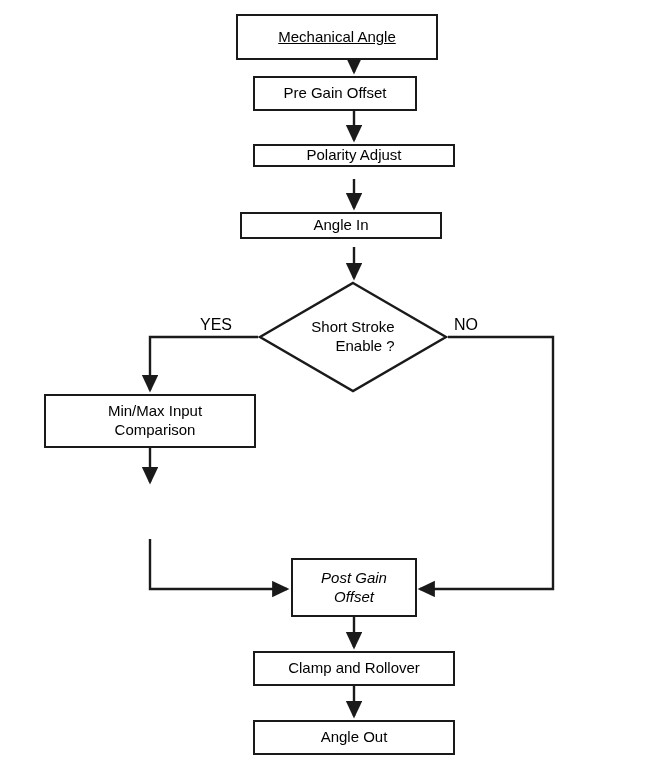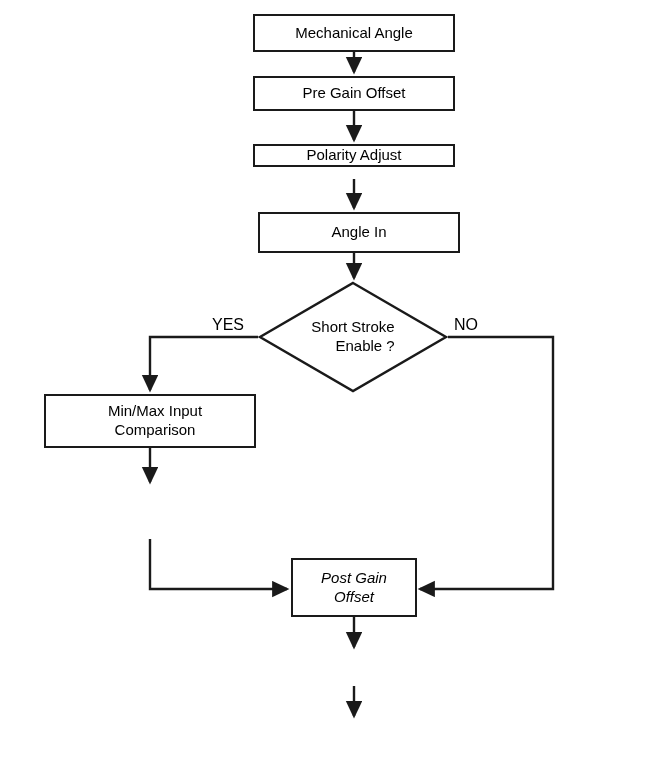--- a/index.html
+++ b/index.html
@@ -97,33 +97,33 @@
       <line x1="150" y1="448" x2="150" y2="482" marker-end="url(#arrow)"></line>
 
       <path d="M150,539 L150,589 L287,589" marker-end="url(#arrow)"></path>
 
       <line x1="354" y1="617" x2="354" y2="647" marker-end="url(#arrow)"></line>
 
       <line x1="354" y1="686" x2="354" y2="716" marker-end="url(#arrow)"></line>
     </g>
   </svg>
 
-  <div class="node" style="left:253px; top:14px; width:202px; height:38px;">
+  <div class="node" style="left:236px; top:14px; width:202px; height:46px;text-decoration:underline;">
     <span class="label">Mechanical Angle</span>
   </div>
 
-  <div class="node" style="left:253px; top:76px; width:202px; height:35px;">
+  <div class="node" style="left:253px; top:76px; width:164px; height:35px;">
     <span class="label">Pre Gain Offset</span>
   </div>
 
   <div class="node" style="left:253px; top:144px; width:202px; height:23px;text-align:center;">
     <span class="label">Polarity Adjust</span>
   </div>
 
-  <div class="node" style="left:258px; top:212px; width:202px; height:41px;">
+  <div class="node" style="left:240px; top:212px; width:202px; height:27px;">
     <span class="label">Angle In</span>
   </div>
 
   <div class="decision" style="left:258px; top:281px; width:190px; height:112px;">
     <svg width="190" height="112" viewBox="0 0 190 112" xmlns="http://www.w3.org/2000/svg">
       <polygon points="95,2 188,56 95,110 2,56" fill="#ffffff" stroke="#1a1a1a" stroke-width="2.4"></polygon>
     </svg>
     <span class="dtext">Short Stroke
 Enable ?</span>
   </div>
@@ -132,19 +132,25 @@
     <span class="label">Min/Max Input
 Comparison</span>
   </div>
 
 
   <div class="node" style="left:291px; top:558px; width:126px; height:59px;font-style:italic;">
     <span class="label">Post Gain
 Offset</span>
   </div>
 
+  <div class="node" style="left:253px; top:651px; width:202px; height:35px;">
+    <span class="label">Clamp and Rollover</span>
+  </div>
 
+  <div class="node" style="left:253px; top:720px; width:202px; height:35px;">
+    <span class="label">Angle Out</span>
+  </div>
 
-  <div class="edge-label" style="left:212px; top:316px;">YES</div>
+  <div class="edge-label" style="left:200px; top:316px;">YES</div>
 
   <div class="edge-label" style="left:454px; top:316px;">NO</div>
 
 </div>
 
 </body></html>

